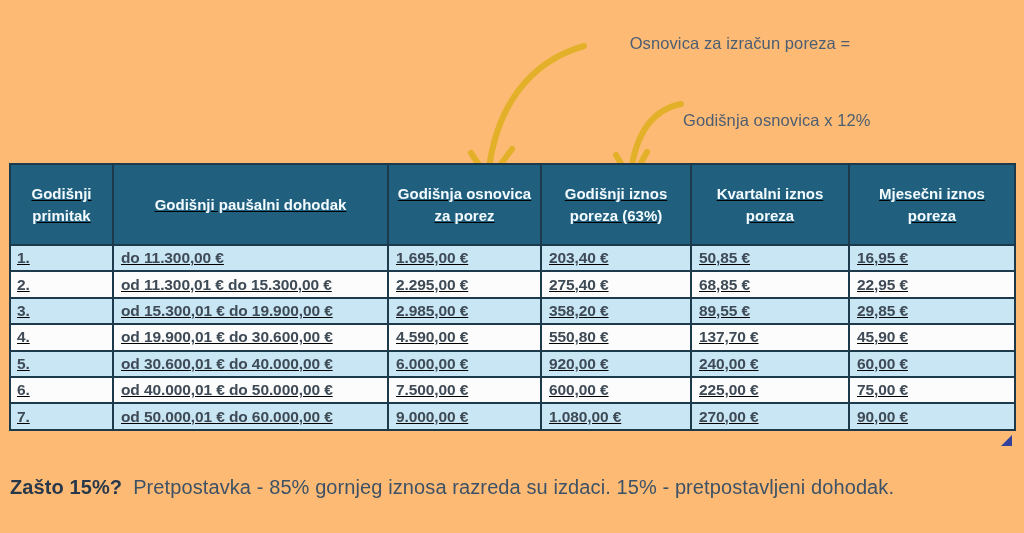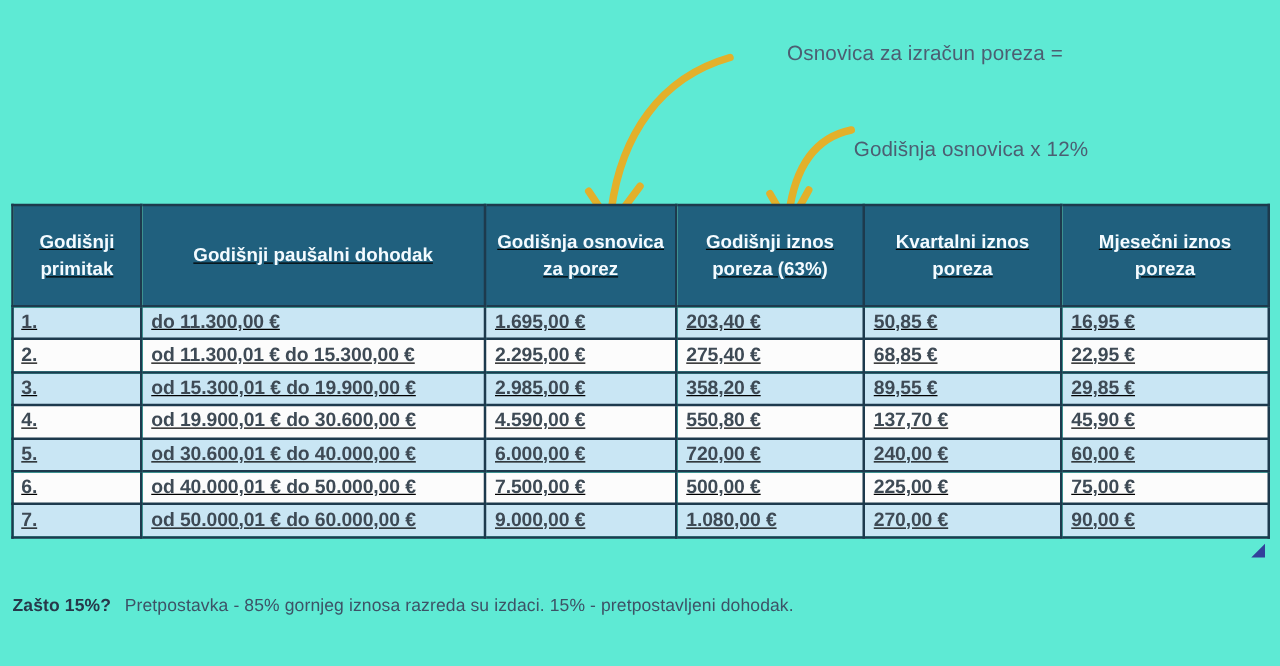--- a/index.html
+++ b/index.html
@@ -1,17 +1,17 @@
 <!DOCTYPE html>
 <html style="--header-bg: #20607e; --header-text: #f4fbff; --row-alt-bg: #c9e6f4; --row-bg: #fcfcfc; --grid-border: #1d3a4d; --cell-text: #3e4a55; --annotation-text: #4c5e72; --footnote-text: #3d5266; --footnote-bold-text: #27384a; --arrow: #e3b02a; --corner-marker: #32419b;"><head>
 <meta charset="utf-8">
 <style>
   html,body{margin:0;padding:0;background:#ffffff;}
   .stage{
-    position:relative;width:1024px;height:533px;background:#5eead4;overflow:hidden;
+    position:relative;width:1024px;height:533px;background:#fdba74;overflow:hidden;
     font-family:"Liberation Sans",sans-serif;
   }
   
   .annotation{
     position:absolute;color:var(--annotation-text);font-size:16.5px;line-height:1.6;
     letter-spacing:.1px;
   }
   .annotation-1{left:555px;top:30px;width:370px;text-align:center;}
   .annotation-2{left:683px;top:107px;}
   
@@ -40,21 +40,21 @@
   .tax-table tbody td.idx{padding-left:6px;}
   .tax-table tbody td.num{text-align:left;padding-right:6px;}
   
   .corner-triangle{
     position:absolute;left:1001px;top:435px;width:0;height:0;
     border-left:11px solid transparent;border-bottom:11px solid var(--corner-marker);
   }
   
   .footnote{
     position:absolute;left:10px;top:476px;width:1000px;
-    color:var(--footnote-text);font-size:14px;letter-spacing:.1px;
+    color:var(--footnote-text);font-size:20px;letter-spacing:.1px;
   }
   .footnote .q{font-weight:bold;color:var(--footnote-bold-text);margin-right:11px;}
 </style>
 </head>
 <body>
 
 <div class="stage">
 
   <div class="annotation annotation-1">
     <div>Osnovica za izračun poreza =</div>
@@ -122,29 +122,29 @@
           <td>od 19.900,01 € do 30.600,00 €</td>
           <td class="num">4.590,00 €</td>
           <td class="num">550,80 €</td>
           <td class="num">137,70 €</td>
           <td class="num">45,90 €</td>
         </tr>
         <tr class="alt">
           <td class="idx">5.</td>
           <td>od 30.600,01 € do 40.000,00 €</td>
           <td class="num">6.000,00 €</td>
-          <td class="num">720,00 €</td>
+          <td class="num">920,00 €</td>
           <td class="num">240,00 €</td>
           <td class="num">60,00 €</td>
         </tr>
         <tr>
           <td class="idx">6.</td>
           <td>od 40.000,01 € do 50.000,00 €</td>
           <td class="num">7.500,00 €</td>
-          <td class="num">500,00 €</td>
+          <td class="num">600,00 €</td>
           <td class="num">225,00 €</td>
           <td class="num">75,00 €</td>
         </tr>
         <tr class="alt">
           <td class="idx">7.</td>
           <td>od 50.000,01 € do 60.000,00 €</td>
           <td class="num">9.000,00 €</td>
           <td class="num">1.080,00 €</td>
           <td class="num">270,00 €</td>
           <td class="num">90,00 €</td>

